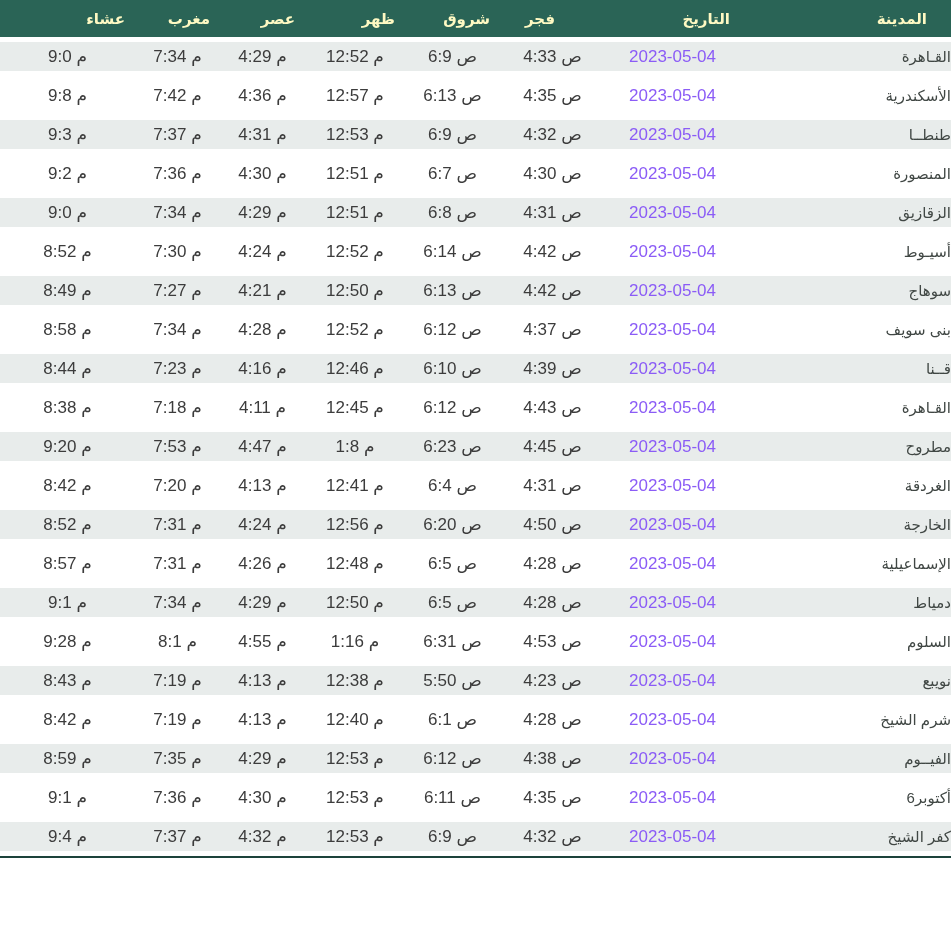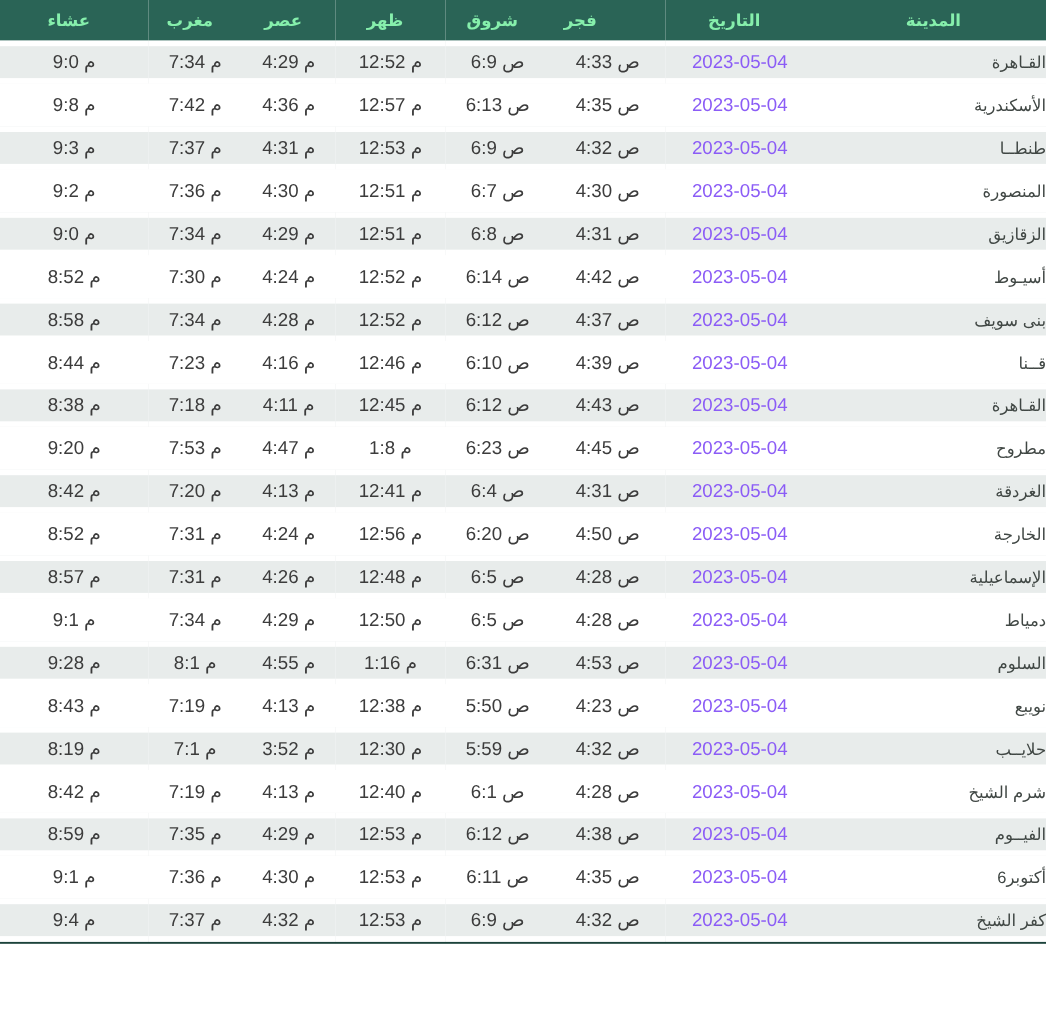--- a/index.html
+++ b/index.html
@@ -17,24 +17,24 @@
   table.prayer-table {
     width: 951px;
     table-layout: fixed;
     border-collapse: separate;
     border-spacing: 0;
     border-bottom: 2px solid #1c433b;
   }
   thead th {
     height: 37px;
     background: #2a6456;
-    color: #86efac;
+    color: #fef9c3;
     font-size: 15px;
     font-weight: bold;
-    text-align: center;
+    text-align: right;
     padding: 0 10px 0 0;
     vertical-align: middle;
     white-space: nowrap;
   }
   thead th.h-city  { padding-right: 24px; }
   thead th.h-date  { padding-right: 40px; }
   thead th.h-fajr  { padding-right: 50px; }
   tbody td {
     height: 29px;
     border-top: 5px solid #ffffff;
@@ -149,20 +149,30 @@
           <td class="c-time">8:52 م</td>
           <td class="c-time">7:30 م</td>
           <td class="c-time">4:24 م</td>
           <td class="c-time">12:52 م</td>
           <td class="c-time">6:14 ص</td>
           <td class="c-time">4:42 ص</td>
           <td class="c-date">2023-05-04</td>
           <td class="c-city">أسيـوط</td>
         </tr>
         <tr>
+          <td class="c-time">8:49 م</td>
+          <td class="c-time">7:27 م</td>
+          <td class="c-time">4:21 م</td>
+          <td class="c-time">12:50 م</td>
+          <td class="c-time">6:13 ص</td>
+          <td class="c-time">4:42 ص</td>
+          <td class="c-date">2023-05-04</td>
+          <td class="c-city">سوهاج</td>
+        </tr>
+        <tr>
           <td class="c-time">8:58 م</td>
           <td class="c-time">7:34 م</td>
           <td class="c-time">4:28 م</td>
           <td class="c-time">12:52 م</td>
           <td class="c-time">6:12 ص</td>
           <td class="c-time">4:37 ص</td>
           <td class="c-date">2023-05-04</td>
           <td class="c-city">بنى سويف</td>
         </tr>
         <tr>
@@ -249,30 +259,20 @@
           <td class="c-time">8:43 م</td>
           <td class="c-time">7:19 م</td>
           <td class="c-time">4:13 م</td>
           <td class="c-time">12:38 م</td>
           <td class="c-time">5:50 ص</td>
           <td class="c-time">4:23 ص</td>
           <td class="c-date">2023-05-04</td>
           <td class="c-city">نويبع</td>
         </tr>
         <tr>
-          <td class="c-time">8:19 م</td>
-          <td class="c-time">7:1 م</td>
-          <td class="c-time">3:52 م</td>
-          <td class="c-time">12:30 م</td>
-          <td class="c-time">5:59 ص</td>
-          <td class="c-time">4:32 ص</td>
-          <td class="c-date">2023-05-04</td>
-          <td class="c-city">حلايــب</td>
-        </tr>
-        <tr>
           <td class="c-time">8:42 م</td>
           <td class="c-time">7:19 م</td>
           <td class="c-time">4:13 م</td>
           <td class="c-time">12:40 م</td>
           <td class="c-time">6:1 ص</td>
           <td class="c-time">4:28 ص</td>
           <td class="c-date">2023-05-04</td>
           <td class="c-city">شرم الشيخ</td>
         </tr>
         <tr>

